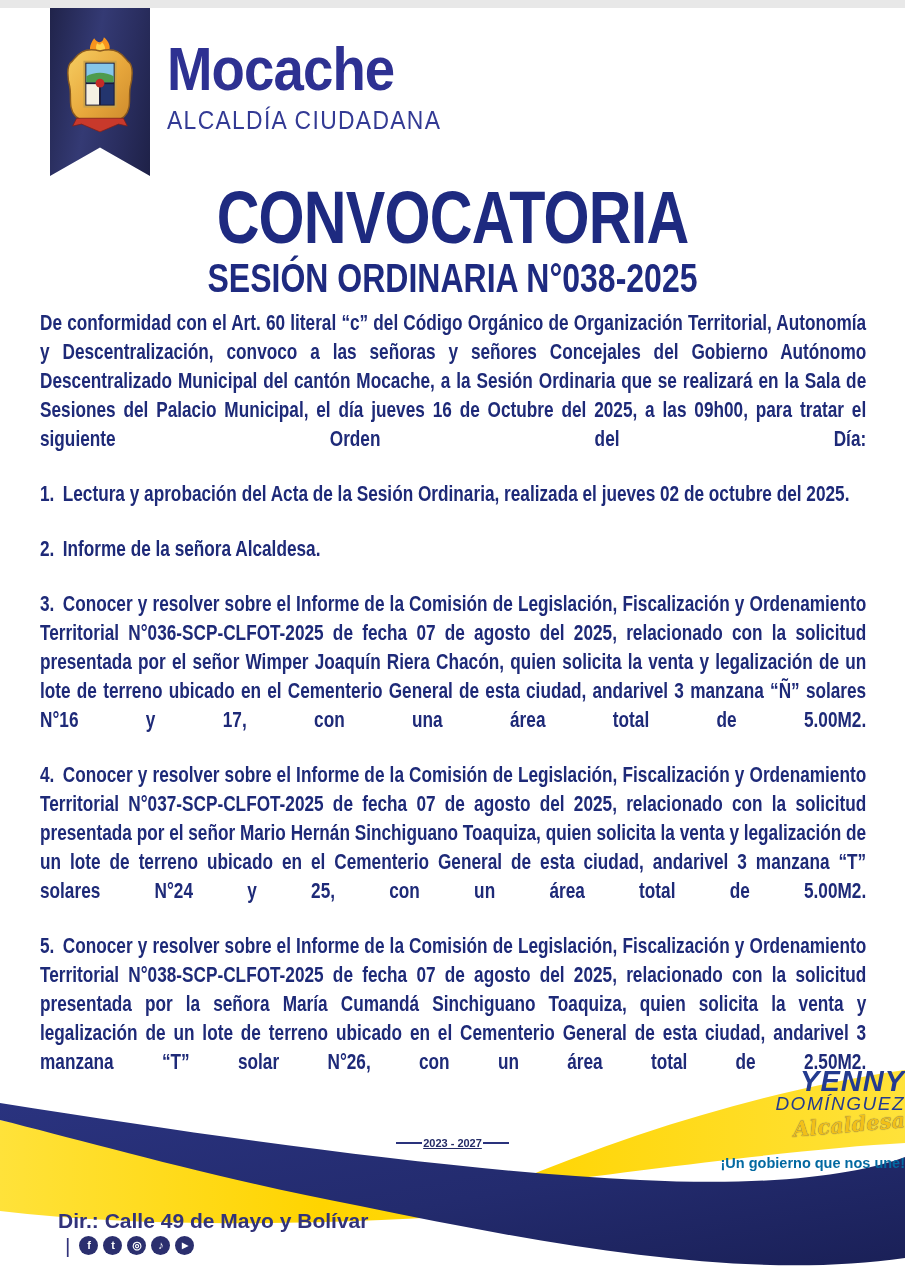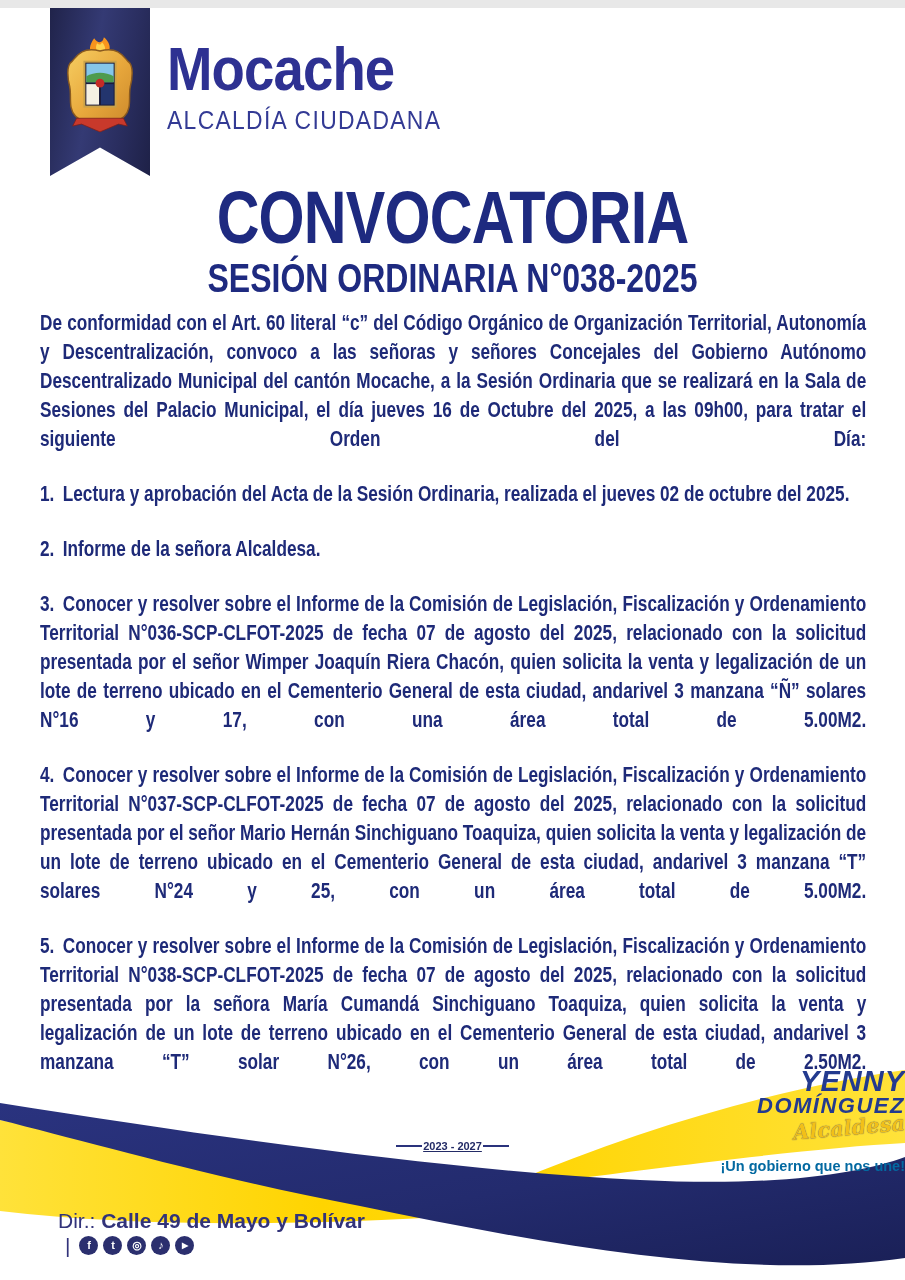--- a/index.html
+++ b/index.html
@@ -32,36 +32,36 @@
     transform:scaleX(0.765); transform-origin:0 0;
     color:#1E2A78; font-size:22.5px; line-height:29px; font-weight:700;
   }
   .content p { margin:0 0 26px 0; text-align:justify; }
   .content p.stretch { text-align-last:justify; }
   .num { padding-right:11px; }
 
   
   .yenny { position:absolute; left:0; right:0; top:1060px; text-align:right; color:#233A8F; z-index:3; }
   .yenny-first { font-size:29px; font-weight:800; font-style:italic; letter-spacing:1px; line-height:0.9; }
-  .yenny-last  { font-size:22px; font-weight:700; font-style:italic; letter-spacing:1.5px; line-height:1.1; }
+  .yenny-last  { font-size:19px; font-weight:400; font-style:italic; letter-spacing:1.5px; line-height:1.1; }
   .yenny-role  { font-family:"DejaVu Serif", serif; font-style:italic; font-weight:700; font-size:21px;
                  color:#F2C018; line-height:0.9; transform:rotate(-5deg); display:inline-block;
                  text-shadow:0 0 1px #2a3a8c; margin-top:1px;}
   .yenny-period { display:flex; align-items:center; justify-content:center; gap:1px;
                   font-size:11px; font-weight:700; color:#232B66; margin-top:1px;text-decoration:underline; }
   .rule { display:inline-block; width:26px; height:2px; background:#2a327c; }
   .yenny-slogan { font-size:14.5px; font-weight:700; margin-top:6px; color:#0369a1; }
 
   
   .waves { position:absolute; left:0; bottom:0; width:905px; height:240px; z-index:1; display:block; }
 
   
   .address { position:absolute; left:58px; top:1200px; z-index:4; color:#32337A;
              font-size:21px; font-weight:700; line-height:25px; }
-  .address .lbl { font-weight:400; }
+  .address .lbl { font-weight:700; }
   .social-row { display:flex; align-items:center; gap:5px; }
   .divider { margin:0 4px 0 7px; font-weight:400; }
   .sicon { width:19px; height:19px; border-radius:50%; background:#2B2F6E; color:#ffffff;
            display:inline-flex; align-items:center; justify-content:center;
            font-size:11px; font-weight:700; line-height:1; }
   .sicon.play { font-size:8px; }
 </style>
 </head>
 <body>
 

